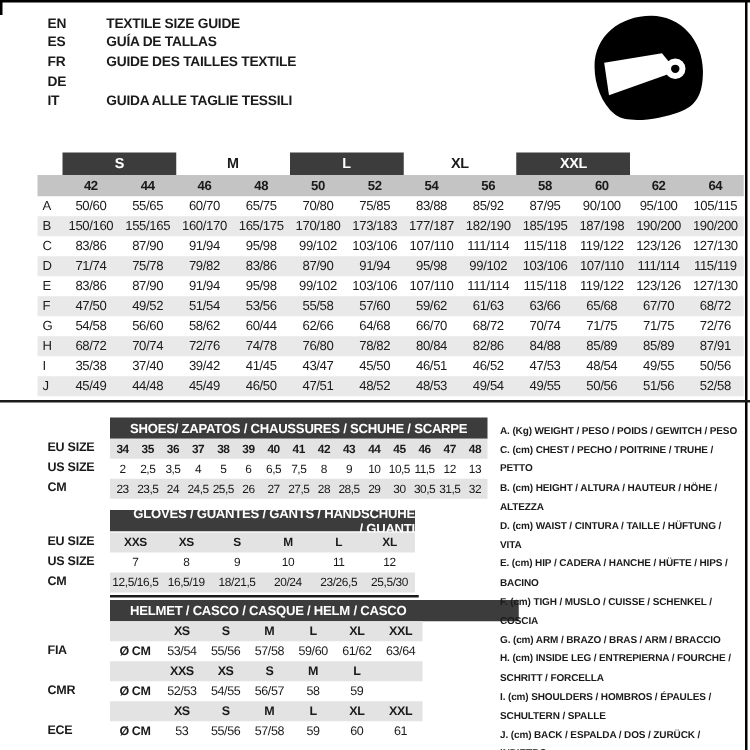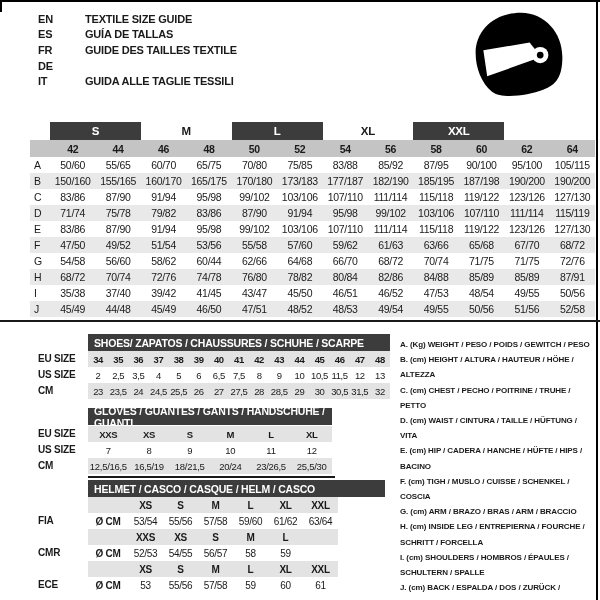--- a/index.html
+++ b/index.html
@@ -26,24 +26,24 @@
   .ap-row{height:16px;align-items:center;}
   .ap-row.striped{background:var(--stripe,#e9e9e9);}
   .ap-cell{text-align:center;}
   .ap-letter{padding-left:4px;text-align:left;}
 
   .divider-full{position:absolute;left:0;top:320px;width:600px;height:2px;background:#1a1a1a;}
   .divider-gloves{position:absolute;left:88px;top:476px;width:247px;height:1.5px;background:#1a1a1a;}
 
   
   .bar{position:absolute;height:17px;background:var(--dark-bar,#3c3c3c);color:#fff;font-weight:bold;
-       font-size:10.5px;display:flex;align-items:center;padding-left:6px;box-sizing:border-box;letter-spacing:-0.2px;}
+       font-size:10.5px;display:flex;align-items:center;padding-left:16px;box-sizing:border-box;letter-spacing:-0.2px;text-align:right;}
   .bar-shoes{left:88px;top:334px;width:302px;}
   .bar-gloves{left:88px;top:408px;width:244px;}
-  .bar-helmet{left:88px;top:480px;width:297px;}
+  .bar-helmet{left:88px;top:480px;width:327px;}
 
   
   .mini{position:absolute;}
   .mini-shoes{left:88px;top:351px;width:302px;font-size:9.5px;letter-spacing:-0.4px;}
   .mini-gloves{left:88px;top:426px;width:244px;font-size:9.5px;letter-spacing:-0.3px;}
   .mini-helmet{left:88px;top:497px;width:250px;font-size:10px;letter-spacing:-0.3px;}
   .m-row{display:grid;height:16px;align-items:center;text-align:center;}
   .m-row.shaded{background:var(--row-band,#e3e3e3);}
   .cols15{grid-template-columns:repeat(15,1fr);}
   .cols6{grid-template-columns:repeat(6,1fr);}
@@ -429,22 +429,22 @@
         <div>60</div>
         <div>61</div>
       </div>
     </div>
   <div class="side-label" style="top:515px">FIA</div>
   <div class="side-label" style="top:547px">CMR</div>
   <div class="side-label" style="top:579px">ECE</div>
 
   <div class="legend">
       <div class="legend-item">A. (Kg) WEIGHT / PESO / POIDS / GEWITCH / PESO</div>
+      <div class="legend-item">C. (cm) CHEST / PECHO / POITRINE / TRUHE / PETTO</div>
       <div class="legend-item">B. (cm) HEIGHT / ALTURA / HAUTEUR / HÖHE / ALTEZZA</div>
-      <div class="legend-item">C. (cm) CHEST / PECHO / POITRINE / TRUHE / PETTO</div>
       <div class="legend-item">D. (cm) WAIST / CINTURA / TAILLE / HÜFTUNG / VITA</div>
       <div class="legend-item">E. (cm) HIP / CADERA / HANCHE / HÜFTE / HIPS / BACINO</div>
       <div class="legend-item">F. (cm) TIGH / MUSLO / CUISSE / SCHENKEL / COSCIA</div>
       <div class="legend-item">G. (cm) ARM / BRAZO / BRAS / ARM / BRACCIO</div>
       <div class="legend-item">H. (cm) INSIDE LEG / ENTREPIERNA / FOURCHE / SCHRITT / FORCELLA</div>
       <div class="legend-item">I. (cm) SHOULDERS / HOMBROS / ÉPAULES / SCHULTERN / SPALLE</div>
       <div class="legend-item">J. (cm) BACK / ESPALDA / DOS / ZURÜCK / INDIETRO</div>
     </div>
 </div>
 

